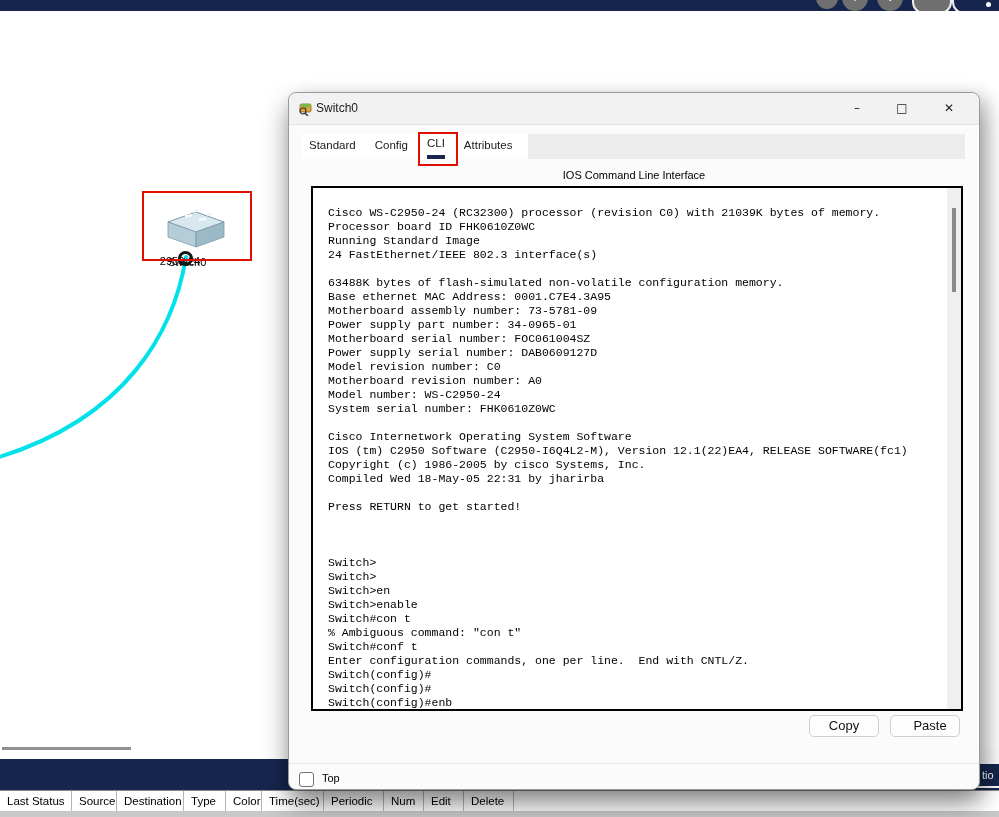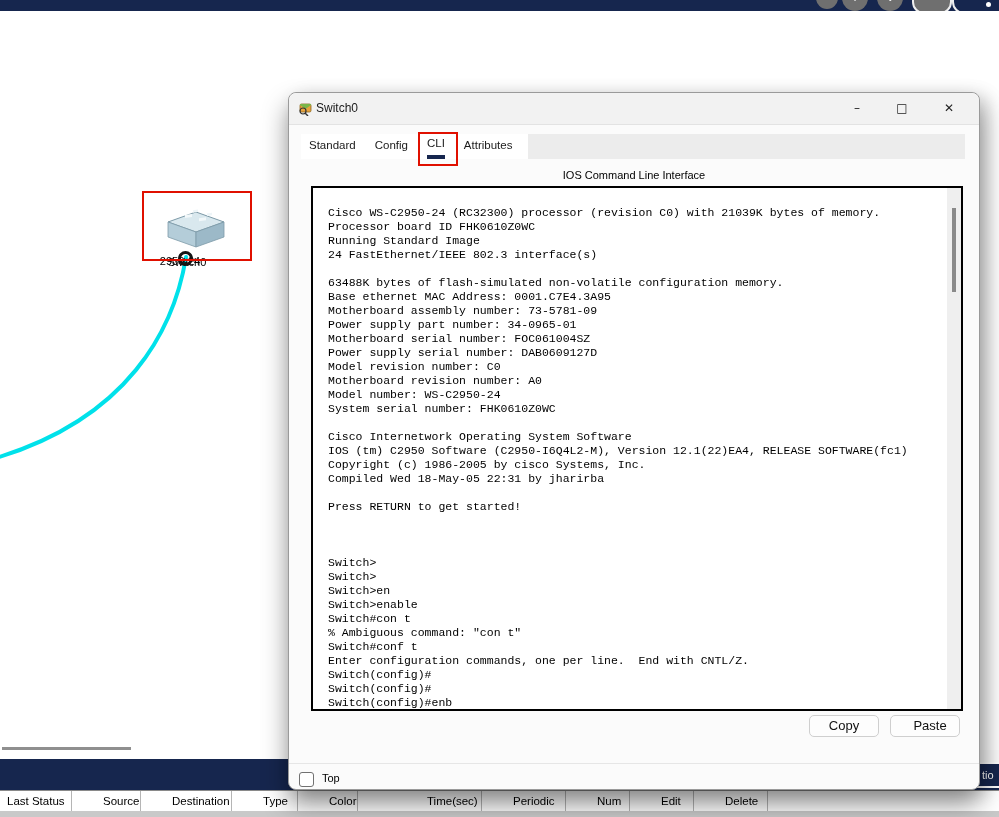--- a/index.html
+++ b/index.html
@@ -15,21 +15,21 @@
   .tb-dot{position:absolute;width:5px;height:5px;border-radius:50%;background:#ffffff;}
   
   .cable-svg{position:absolute;left:0;top:0;z-index:1;pointer-events:none;}
   .device{position:absolute;left:163px;top:208px;width:66px;height:42px;z-index:2;}
   .device-label{position:absolute;z-index:2;font-size:11px;color:#000;width:120px;text-align:center;}
   .annotation{position:absolute;border:2px solid #e01000;z-index:3;background:transparent;}
   .port-ring{position:absolute;left:178px;top:251px;width:9px;height:9px;border:3.5px solid #141414;border-radius:50%;z-index:2;background:transparent;}
   .hscrollbar{position:absolute;left:2px;top:747px;width:129px;height:3px;background:#8f8f8f;z-index:2;}
   
   .bottom-navy{position:absolute;left:0;top:759px;width:999px;height:31px;background:#16264e;z-index:2;}
-  .bottom-headers{position:absolute;left:0;top:790px;width:999px;height:21px;background:#ffffff;z-index:2;display:flex;border-top:1px solid #8a8a8a;box-sizing:border-box;gap:24px;}
+  .bottom-headers{position:absolute;left:0;top:790px;width:999px;height:21px;background:#ffffff;z-index:2;display:flex;border-top:1px solid #8a8a8a;box-sizing:border-box;}
   .col-cell{height:21px;line-height:20px;font-size:11.5px;padding-left:7px;box-sizing:border-box;
     border-right:1px solid #b5b5b5;white-space:nowrap;overflow:hidden;color:#000;}
   .bottom-gray{position:absolute;left:0;top:811px;width:999px;height:6px;background:#c9c9c9;z-index:2;}
   .mode-white-patch{position:absolute;left:975px;top:750px;width:24px;height:12px;background:#fcfcfc;z-index:5;}
   .mode-btn{position:absolute;left:977px;top:762px;width:22px;height:22px;background:#16264e;
     border:2px solid #ffffff;border-right:none;color:#fff;font-size:11px;line-height:22px;padding-left:3px;z-index:5;box-sizing:content-box;}
   
   .dialog{position:absolute;left:288px;top:92px;width:692px;height:698px;background:#fbfbfb;
     border:1px solid #9a9a9a;border-radius:8px;box-sizing:border-box;z-index:10;
     box-shadow:0 14px 26px rgba(0,0,0,.42), 8px 4px 18px rgba(0,0,0,.15);}
@@ -94,21 +94,21 @@
 
 <div class="hscrollbar"></div>
 
 <div class="bottom-navy"></div>
 <div class="bottom-headers">
     <div class="col-cell" style="width: 72px;">Last Status</div>
     <div class="col-cell" style="width: 45px;">Source</div>
     <div class="col-cell" style="width: 67px;">Destination</div>
     <div class="col-cell" style="width: 42px;">Type</div>
     <div class="col-cell" style="width: 36px;">Color</div>
-    <div class="col-cell" style="width: 62px; margin-left: 38px;">Time(sec)</div>
+    <div class="col-cell" style="width: 62px;">Time(sec)</div>
     <div class="col-cell" style="width: 60px;">Periodic</div>
     <div class="col-cell" style="width: 40px;">Num</div>
     <div class="col-cell" style="width: 40px;">Edit</div>
     <div class="col-cell" style="width: 50px;">Delete</div>
   </div>
 <div class="bottom-gray"></div>
 <div class="mode-white-patch"></div>
 <div class="mode-btn">tio</div>
 
 <div class="dialog">

